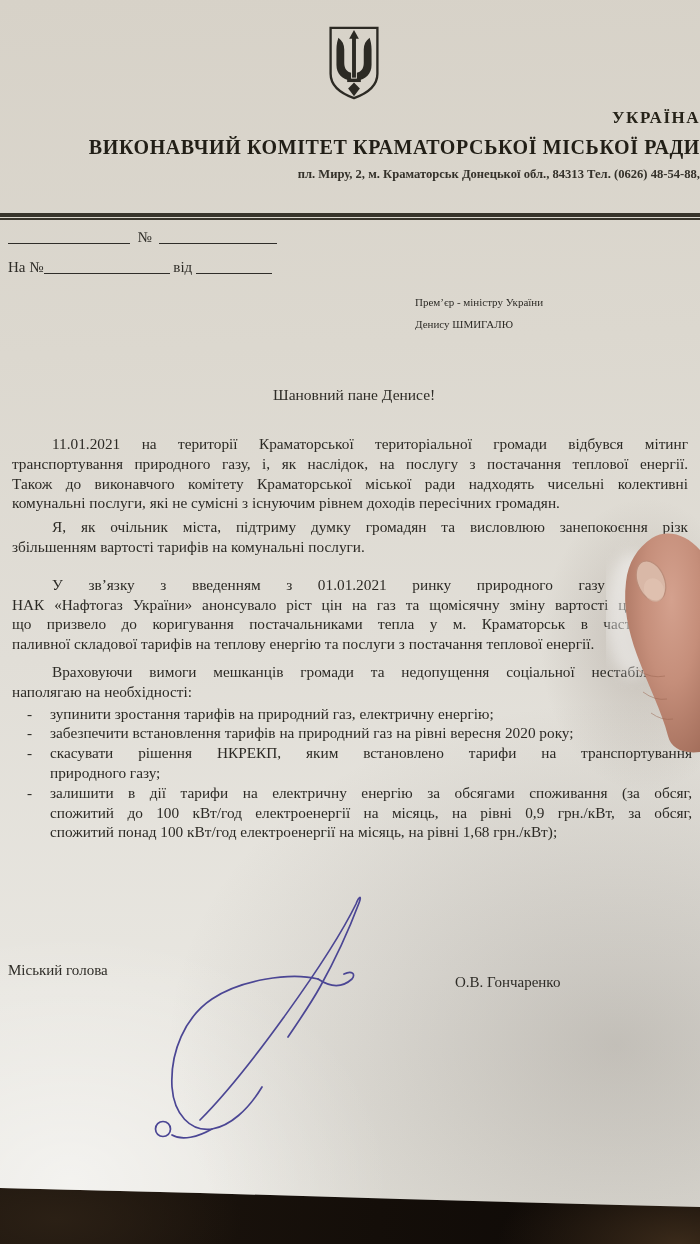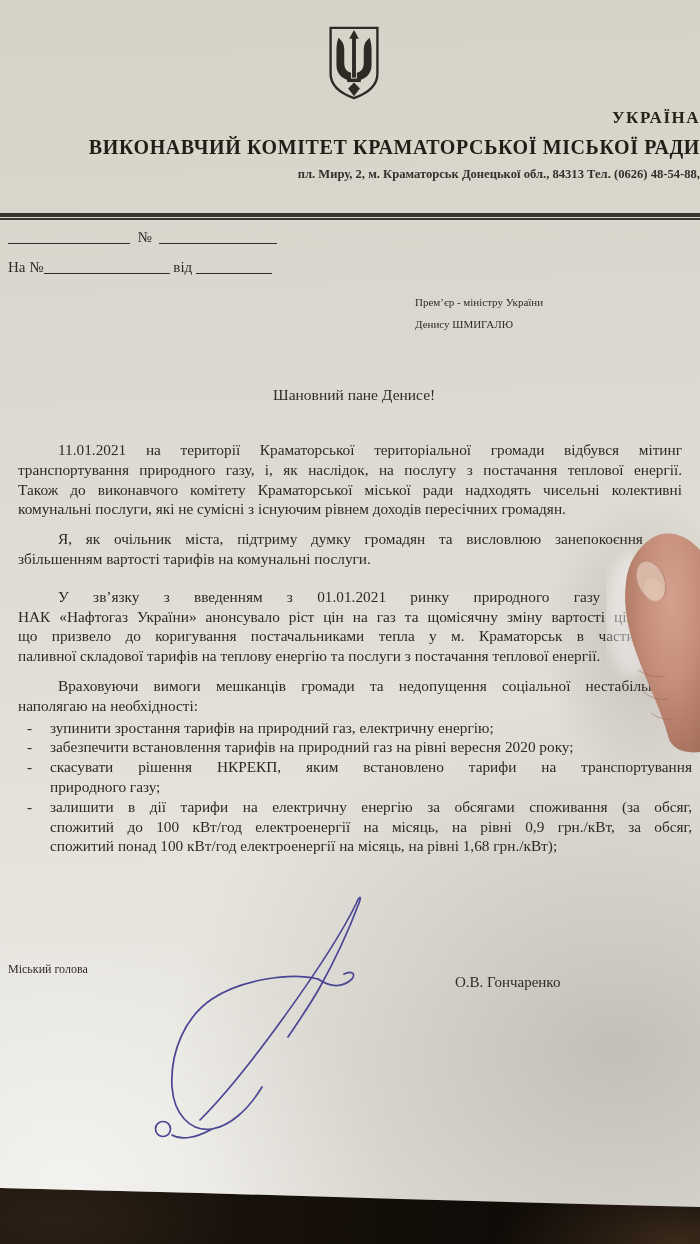--- a/index.html
+++ b/index.html
@@ -26,30 +26,30 @@
   .addr2 .email{font-size:16px;font-weight:normal;}
   .addr2 .web{font-size:13.2px;}
   .rule{top:213px;left:0;width:100%;height:7px;border-top:4px solid #37342b;border-bottom:2px solid #37342b;box-sizing:border-box;}
   .ref{font-size:15px;color:#2e2c27;}
   .ref .bl{display:inline-block;border-bottom:1.4px solid #2f2d29;height:1em;vertical-align:-2px;}
   .ref1{top:228px;left:8px;}
   .ref2{top:258px;left:8px;}
   .addressee{top:292px;left:415px;font-size:11px;line-height:21.5px;}
   .salutation{top:386px;left:273px;font-size:15.5px;}
   .body{top:430px;left:8px;width:684px;font-size:15.3px;line-height:19.8px;color:#2c2a25;}
-  .para{margin:10px;}
+  .para{margin:4px;}
   .line{width:100%;}
   .jl{text-align:justify;text-align-last:justify;}
   .ll{text-align:left;text-align-last:left;}
   .ind{text-indent:40px;}
   .m1{margin-bottom:4px;} .m2{margin-bottom:18px;} .m3{margin-bottom:8px;} .m4{margin-bottom:2px;}
   .bullet{display:flex;align-items:flex-start;}
   .bullet .mark{flex:0 0 42px;padding-left:19px;box-sizing:border-box;}
   .bullet .blines{flex:1 1 auto;min-width:0;}
-  .sigtitle{top:962px;left:8px;font-size:12px;}
+  .sigtitle{top:962px;left:8px;font-size:15px;}
   .signame{top:974px;left:455px;font-size:15px;}
   .sigsvg{top:885px;left:148px;}
   .thumb{top:520px;left:606px;}
 </style>
 </head>
 <body>
 
 <div class="photo">
   <div class="paper">
 

